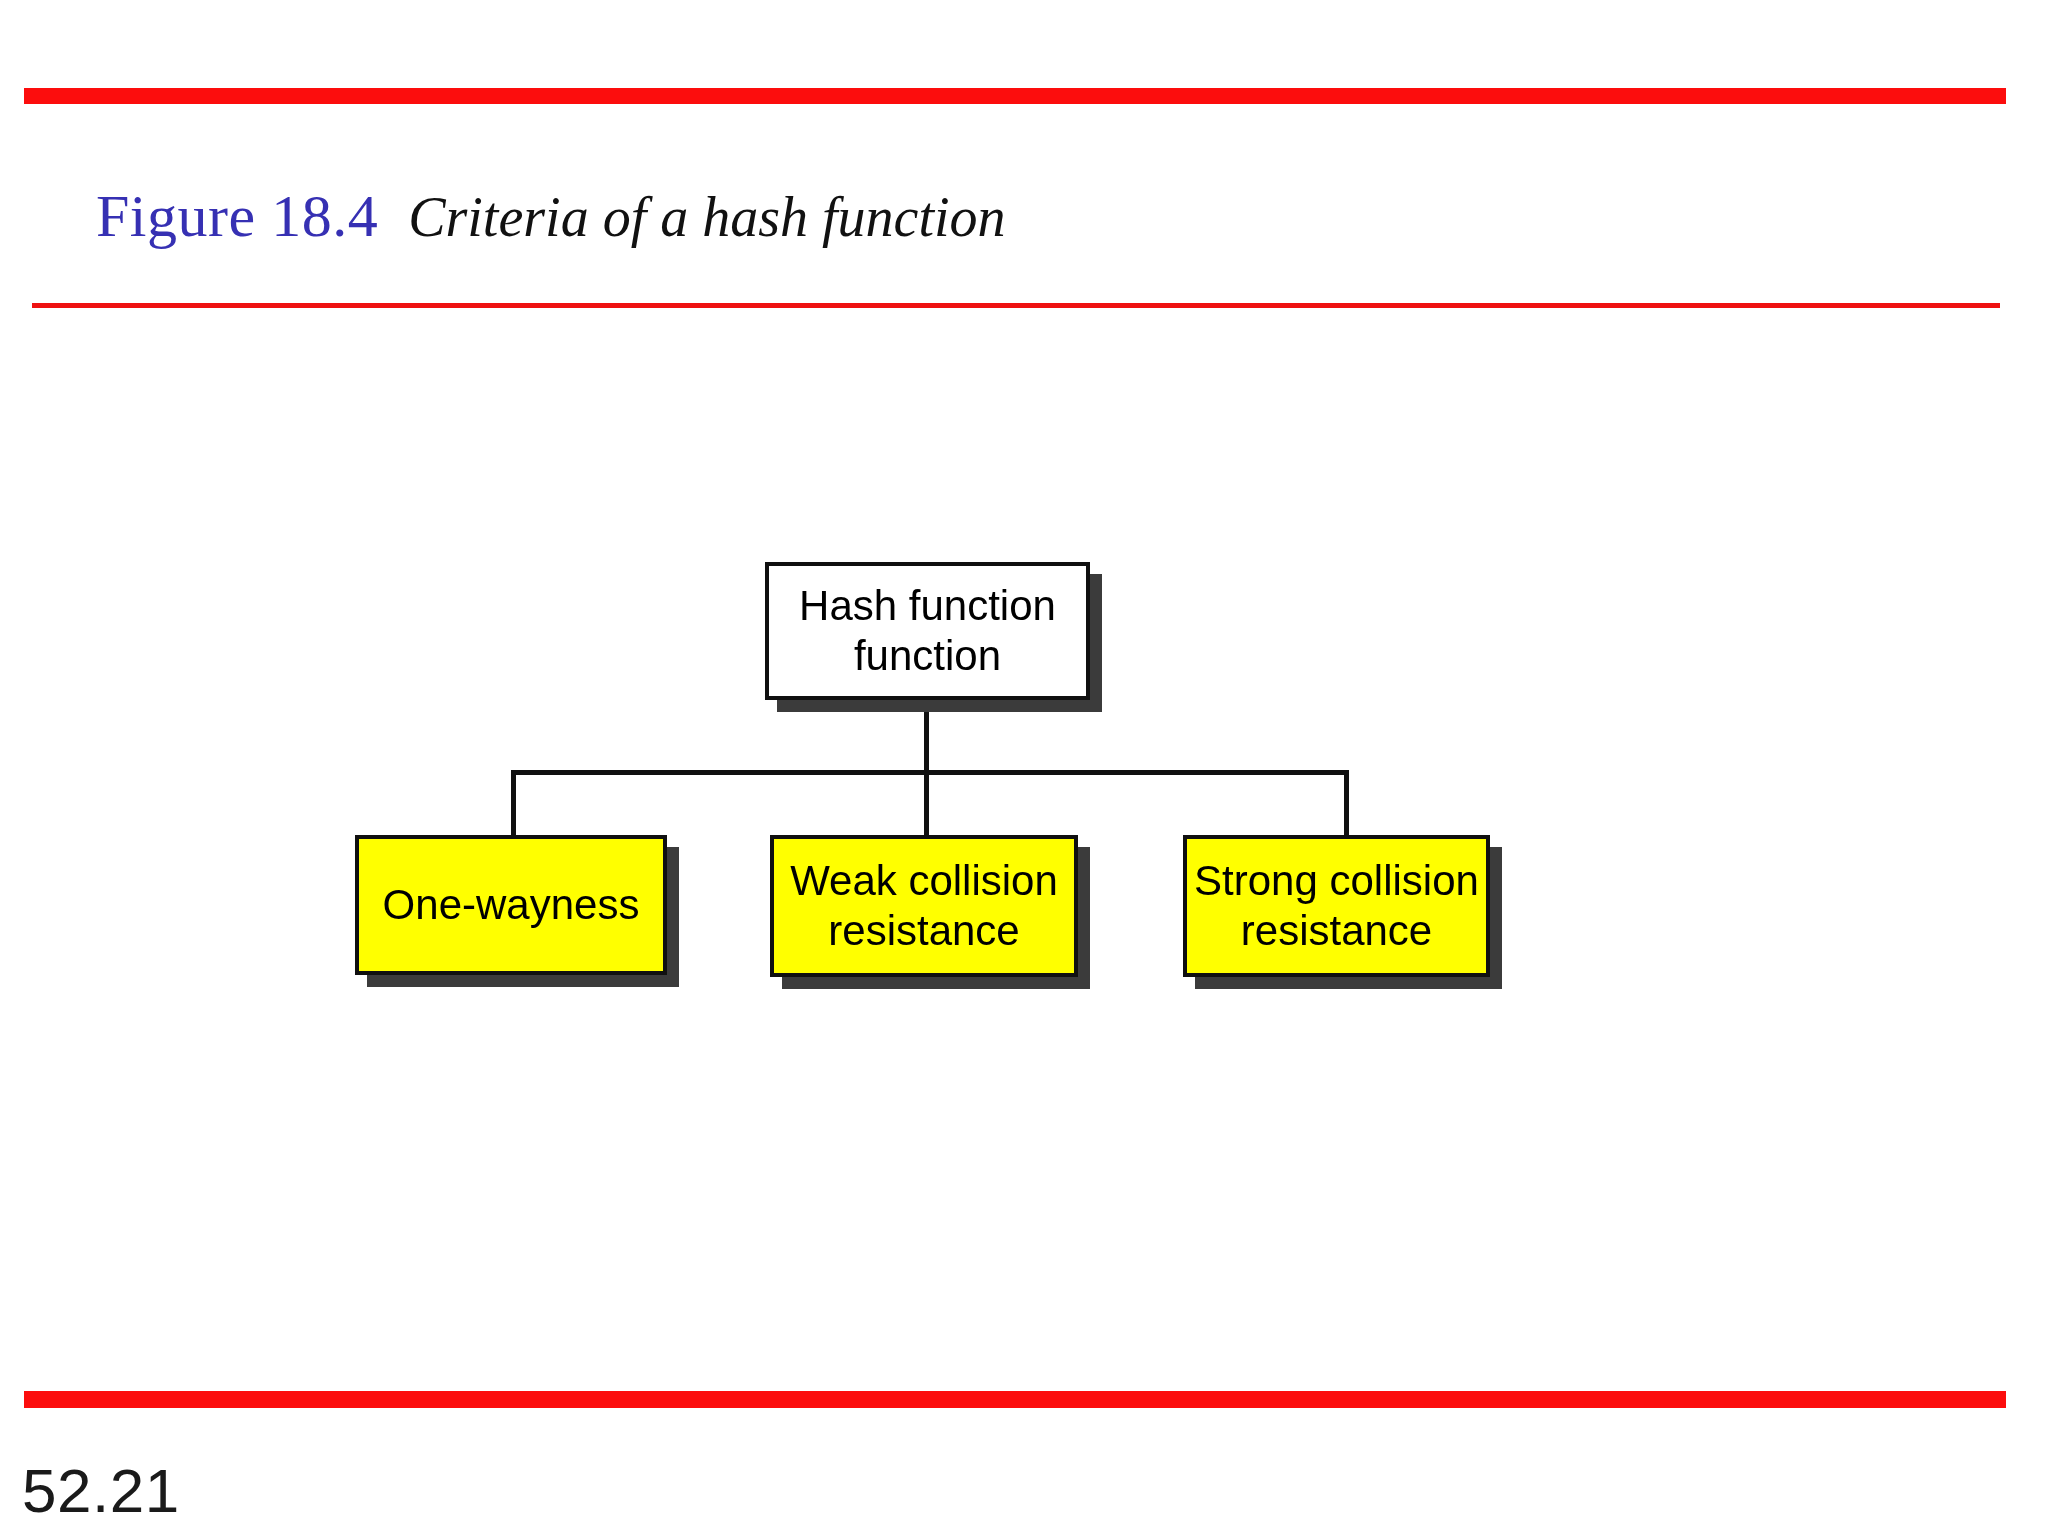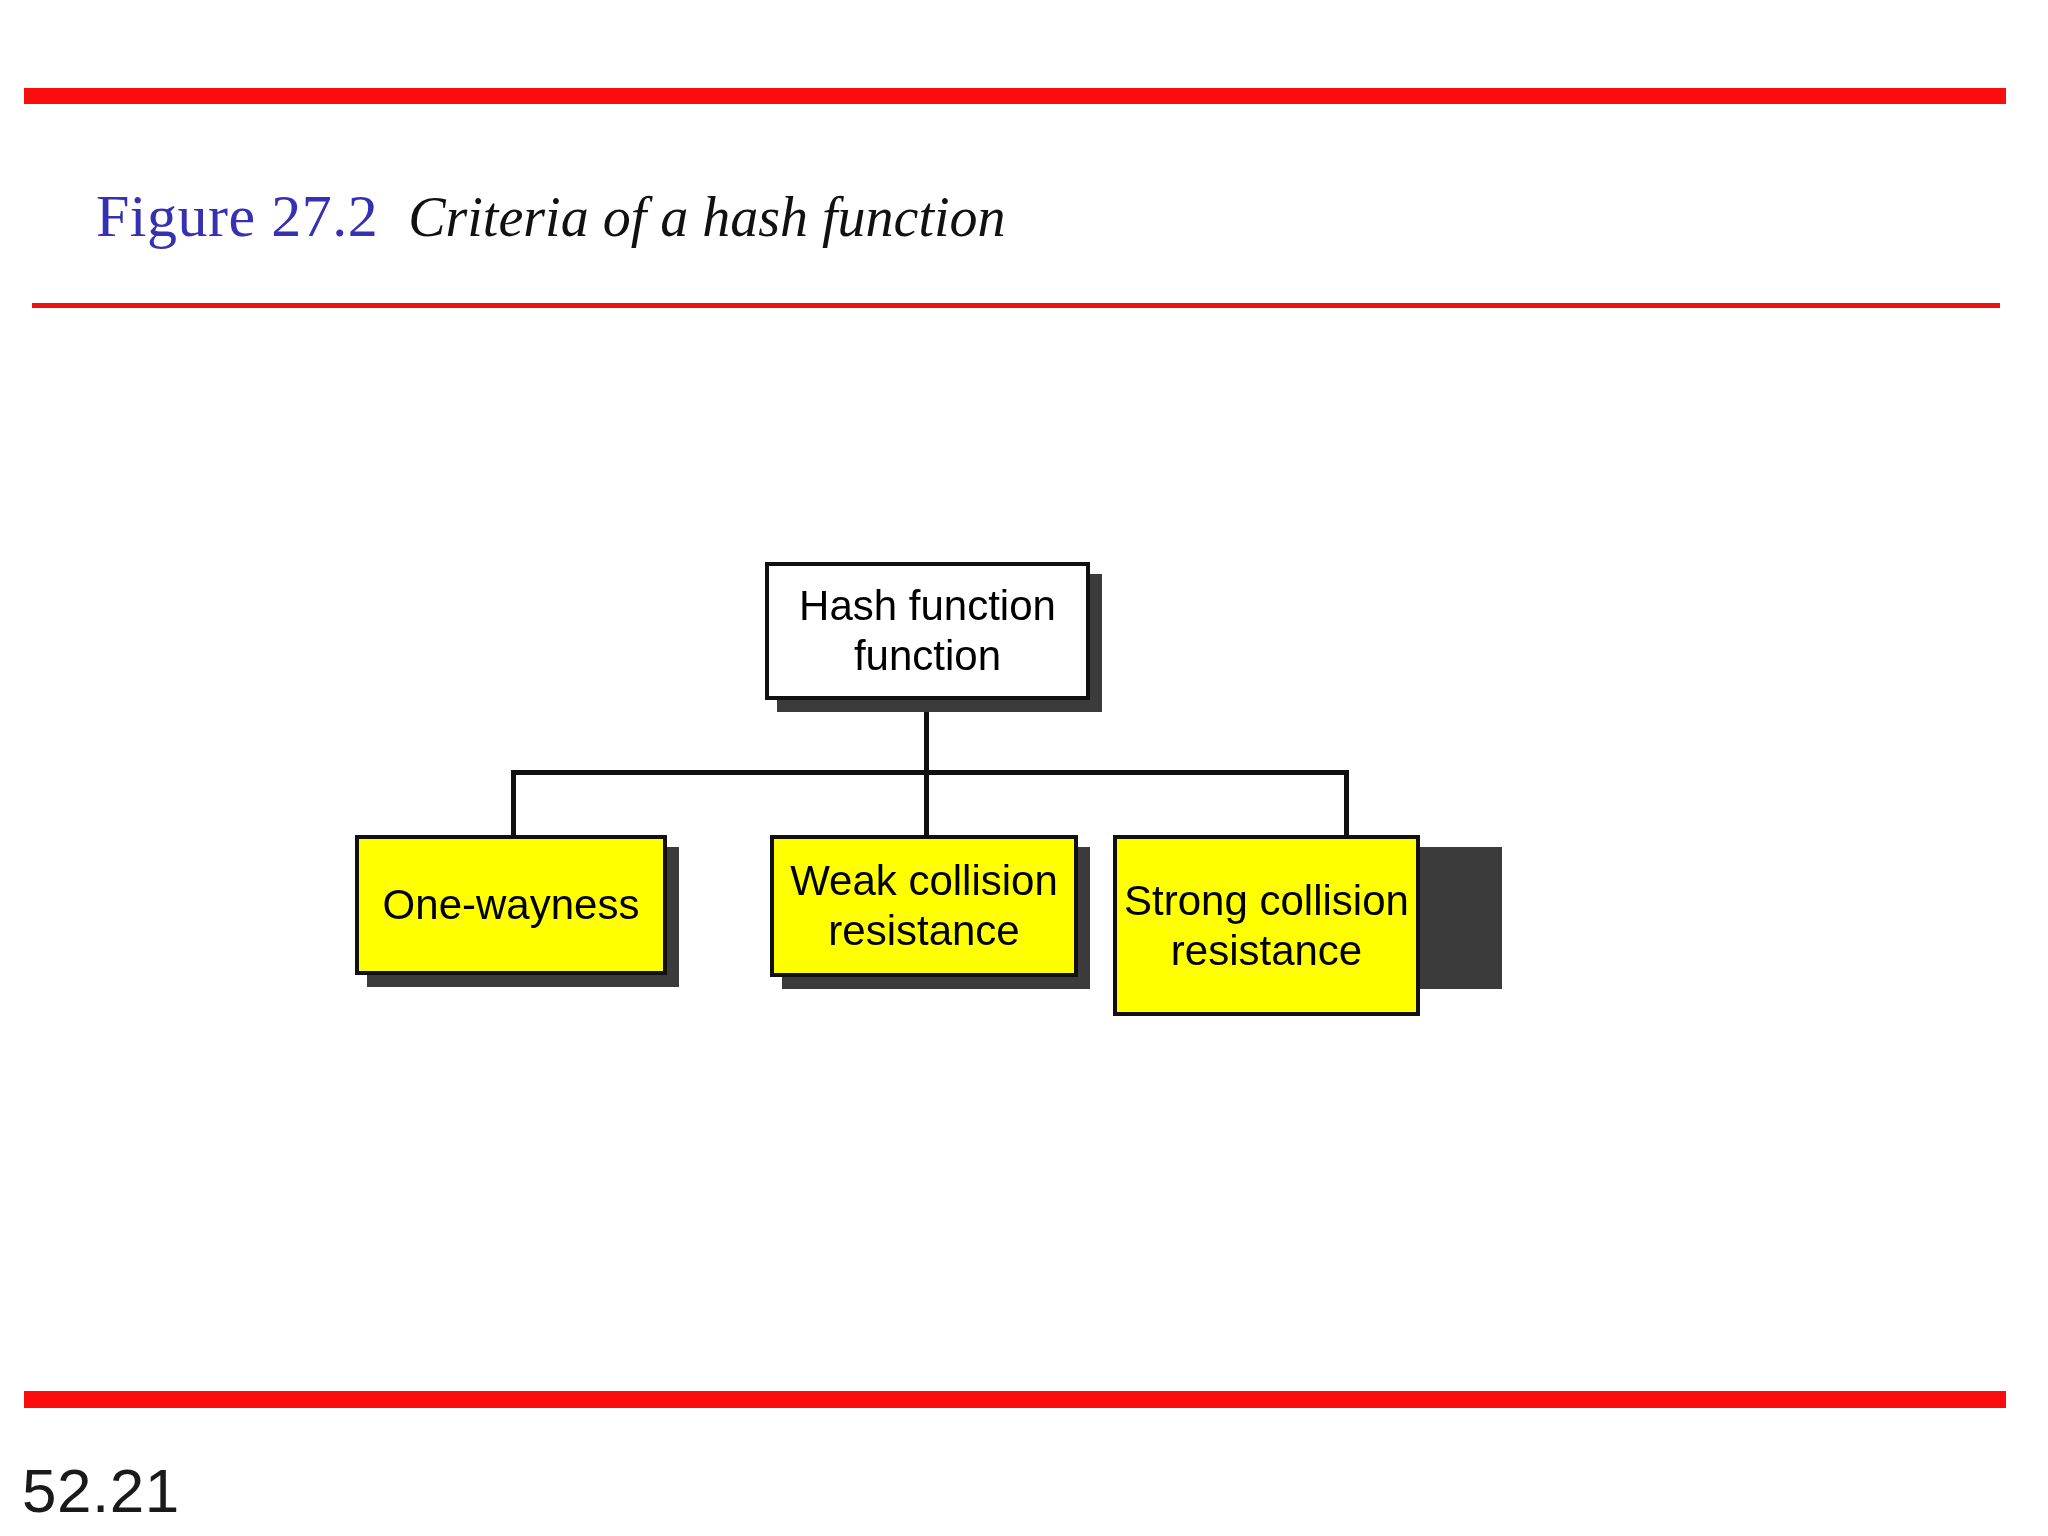--- a/index.html
+++ b/index.html
@@ -114,21 +114,21 @@
   }
 </style>
 </head>
 <body>
 
 <div id="slide">
 
   <div class="rule-thick-top"></div>
 
   <div class="title-line">
-    <span class="title-figure">Figure 27.2</span><span class="title-caption">Criteria of a hash function</span>
+    <span class="title-figure">Figure 18.4</span><span class="title-caption">Criteria of a hash function</span>
   </div>
 
   <div class="rule-thin-title"></div>
 
   <div id="diagram">
 
     <div class="connector" style="left:924px; top:700px; width:5px; height:78px;"></div>
 
     <div class="connector" style="left:511px; top:770px; width:838px; height:5px;"></div>
 
@@ -155,21 +155,21 @@
 
     <div class="node-shadow" style="left:782px; top:847px; width:308px; height:142px;"></div>
     <div class="node yellow" style="left:770px; top:835px; width:308px; height:142px;text-align:center;">
       <span>
         <span>Weak collision</span><br>
         <span>resistance</span>
       </span>
     </div>
 
     <div class="node-shadow" style="left:1195px; top:847px; width:307px; height:142px;"></div>
-    <div class="node yellow" style="left:1113px; top:835px; width:307px; height:181px;">
+    <div class="node yellow" style="left:1183px; top:835px; width:307px; height:142px;">
       <span>
         <span>Strong collision</span><br>
         <span>resistance</span>
       </span>
     </div>
 
   </div>
 
   <div class="rule-thick-bottom"></div>
 

